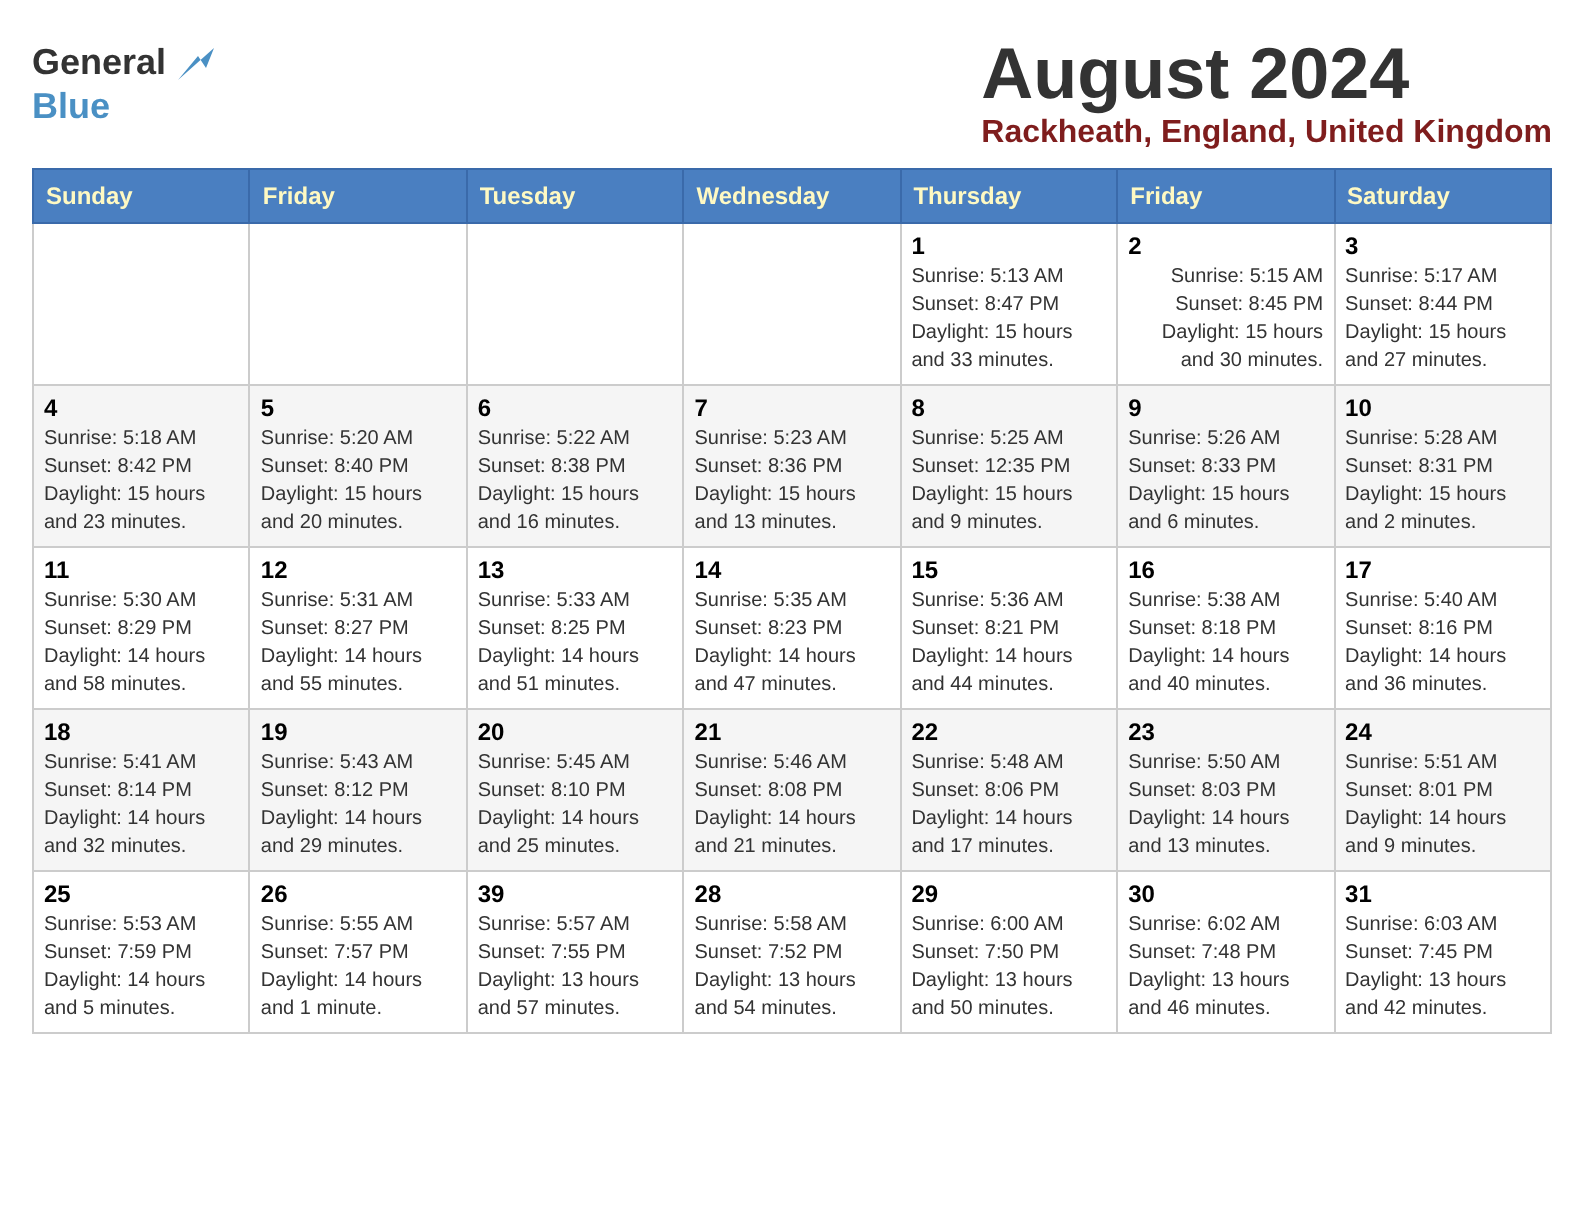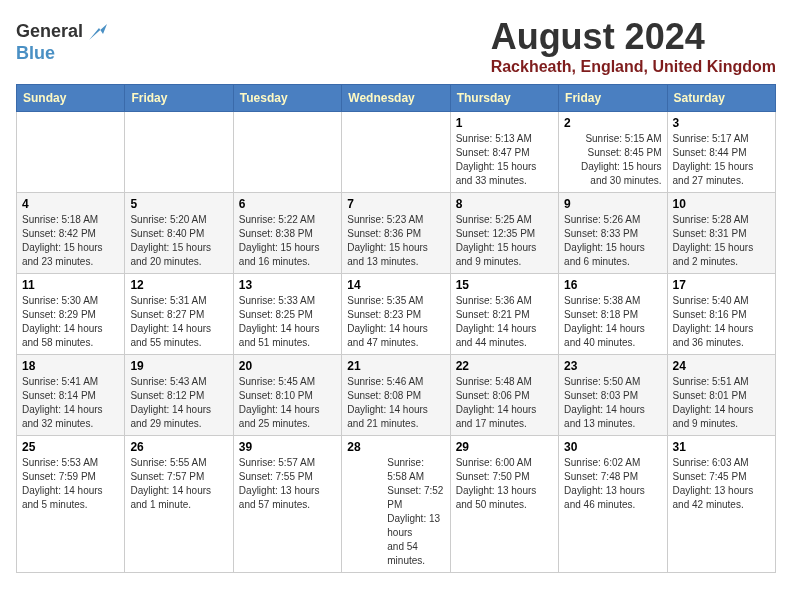--- a/index.html
+++ b/index.html
@@ -316,21 +316,21 @@
         </td>
         <td>
           <span class="day-number">39</span>
           <div class="day-info" style="white-space: pre-line;">Sunrise: 5:57 AM
 Sunset: 7:55 PM
 Daylight: 13 hours
 and 57 minutes.</div>
         </td>
         <td>
           <span class="day-number">28</span>
-          <div class="day-info" style="white-space: pre-line; margin-left: 40px;">Sunrise: 5:58 AM
+          <div class="day-info" style="white-space: pre-line;">Sunrise: 5:58 AM
 Sunset: 7:52 PM
 Daylight: 13 hours
 and 54 minutes.</div>
         </td>
         <td>
           <span class="day-number">29</span>
           <div class="day-info" style="white-space: pre-line;">Sunrise: 6:00 AM
 Sunset: 7:50 PM
 Daylight: 13 hours
 and 50 minutes.</div>

